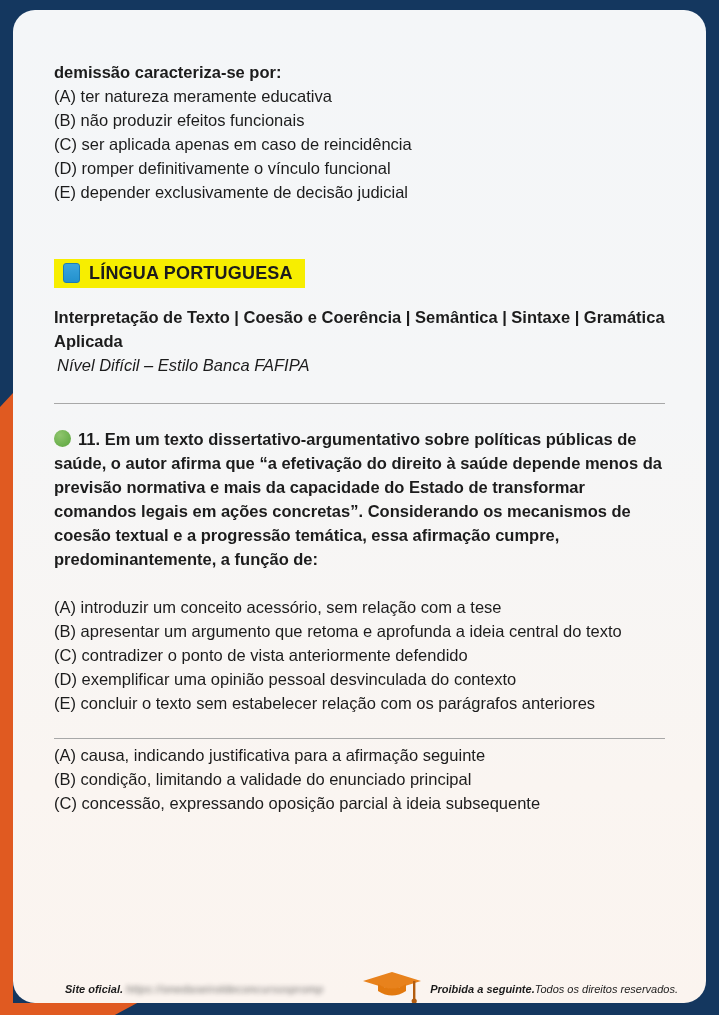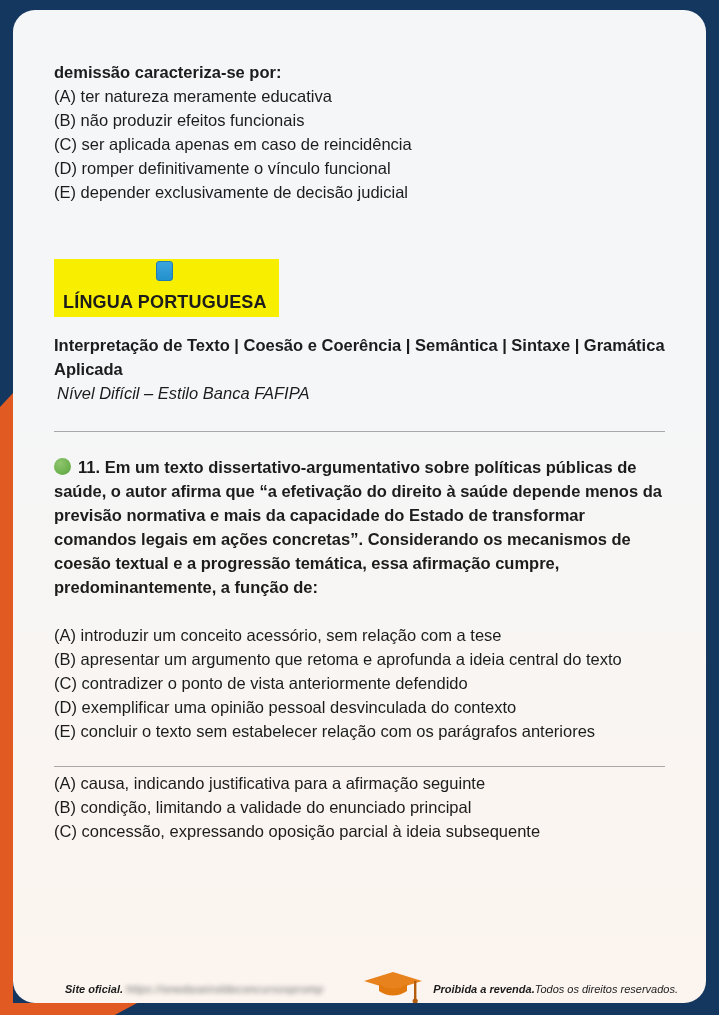--- a/index.html
+++ b/index.html
@@ -38,21 +38,20 @@
   .stem{font-weight:700;}
   .opt{font-weight:400;}
 
   .section-heading{
     display:inline-flex;align-items:center;gap:9px;
     background:#f7ee00;
     padding:2px 12px 3px 9px;
     margin-top:55px;
     font-size:18px;font-weight:800;
     letter-spacing:.2px;
-    flex-direction:column;
   }
   .book-icon{
     display:inline-block;width:15px;height:18px;
     background:linear-gradient(180deg,#3ba4dd 0%,#2391cd 100%);
     border:1px solid #1d7db4;
     border-radius:3px;
   }
   .topics{font-weight:700;margin-top:16px !important;}
   .level{font-style:italic;padding-left:3px;}
 
@@ -142,17 +141,17 @@
     </span>
     <span class="cap-wrap">
       <svg width="62" height="38" viewBox="0 0 62 38">
         <polygon points="31,2 60,11 31,20 2,11" fill="#e8821c"></polygon>
         <path d="M17 14 Q31 23 45 14 L45 21 Q31 30 17 21 Z" fill="#e2790f"></path>
         <rect x="52" y="11" width="2.4" height="19" fill="#b35c0e"></rect>
         <circle cx="53.2" cy="31" r="2.6" fill="#b35c0e"></circle>
       </svg>
     </span>
     <span class="grp">
-      <span class="bold-it">Proibida a revenda.</span>
+      <span class="bold-it">Proibida a seguinte.</span>
       <span> Todos os direitos reservados.</span>
     </span>
   </div>
 </div>
 
 </body></html>

